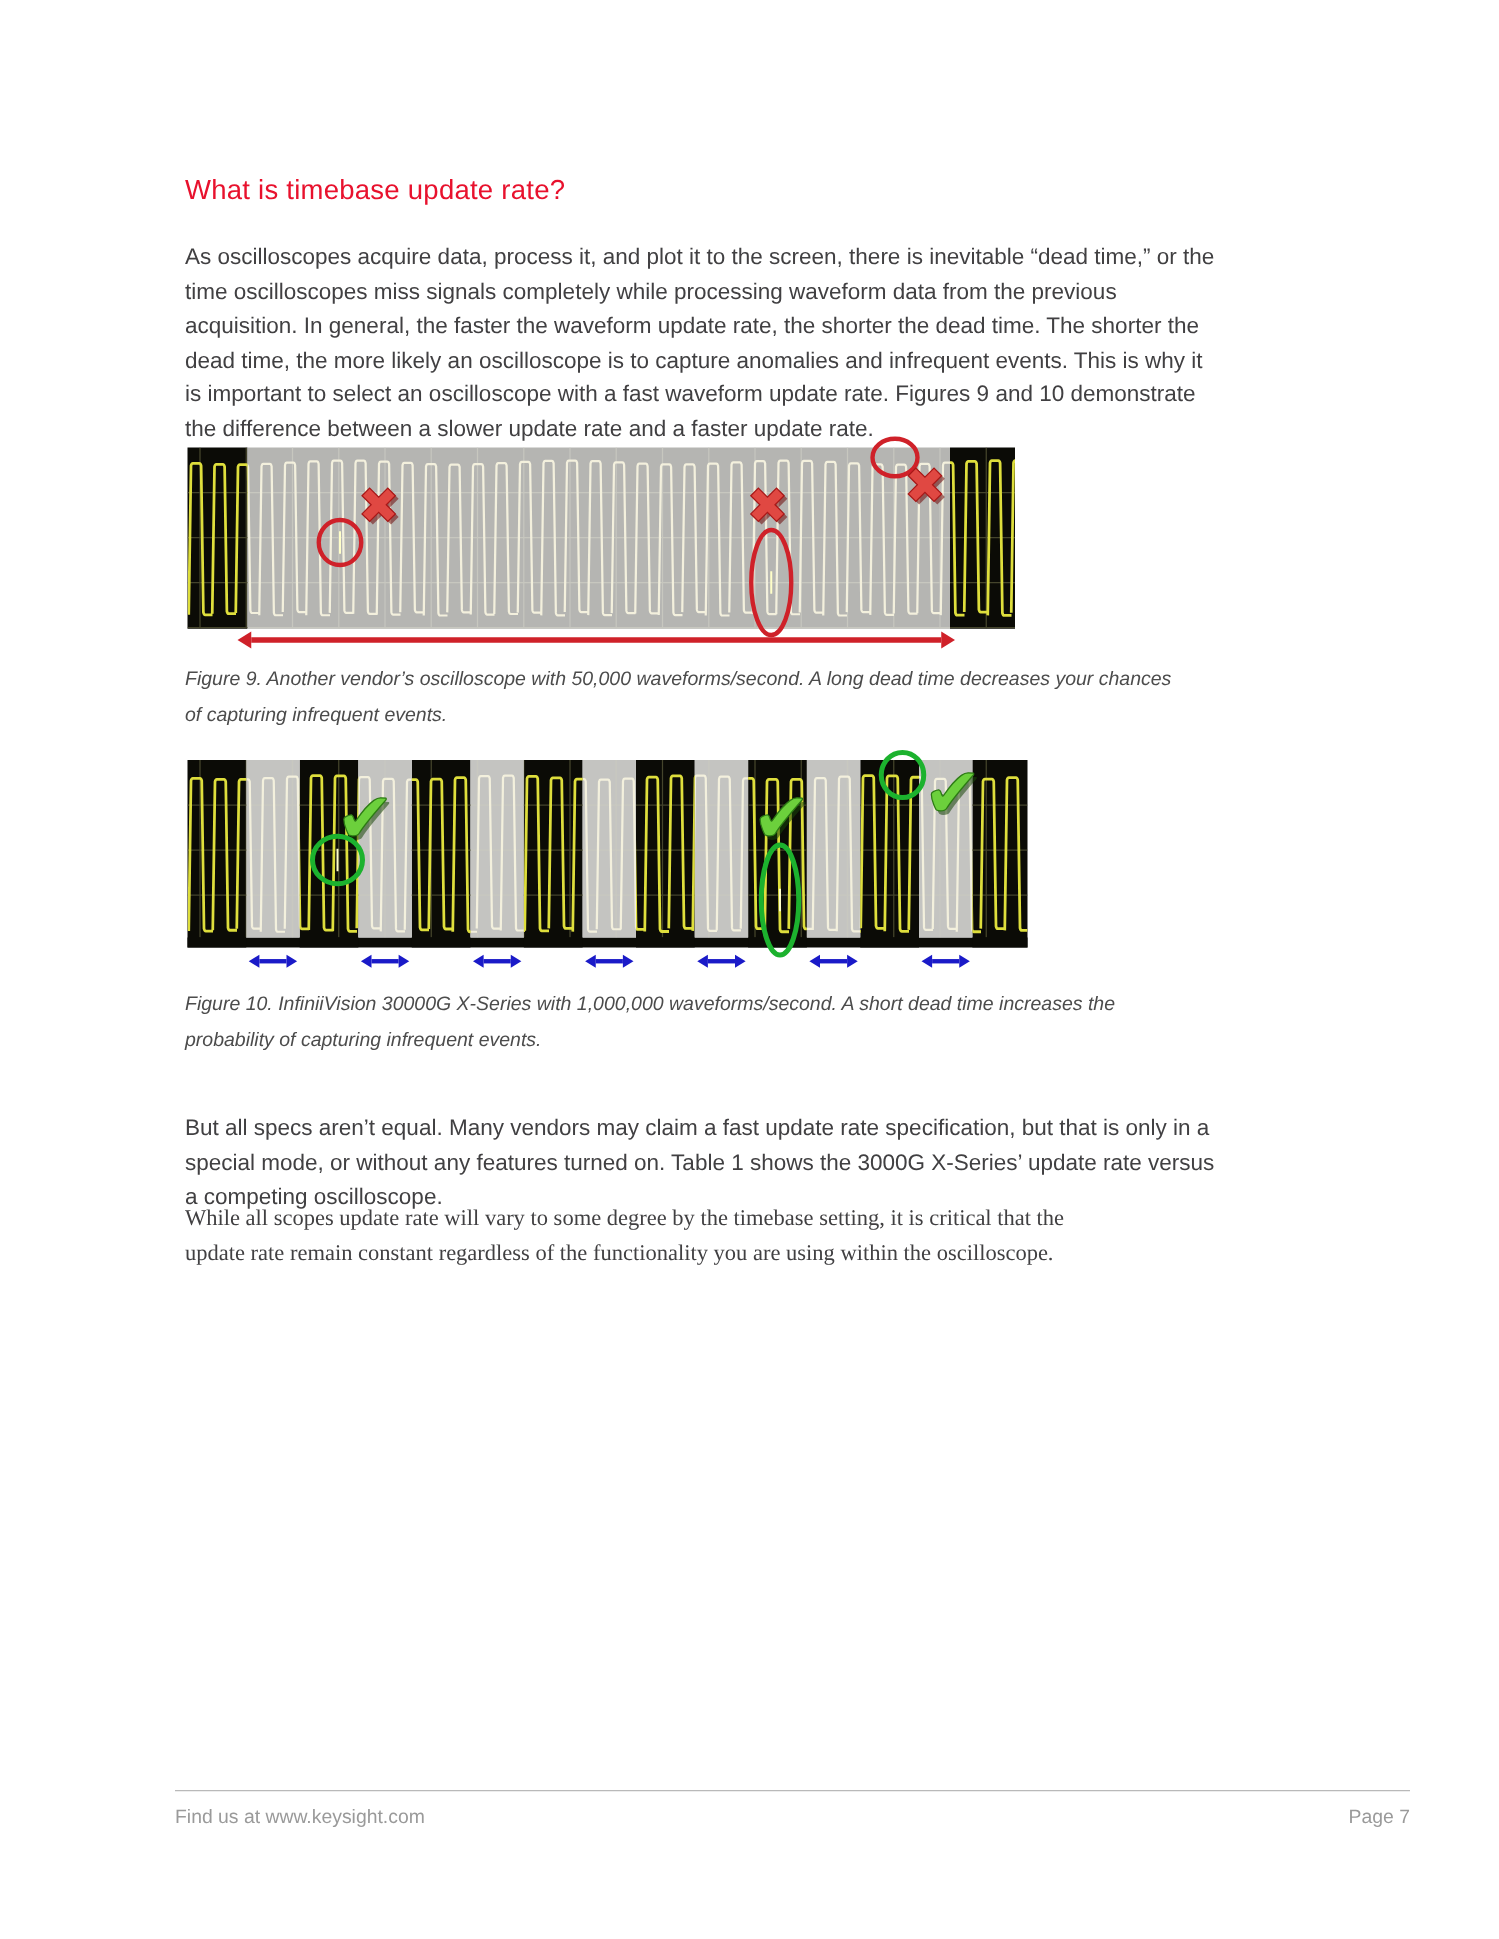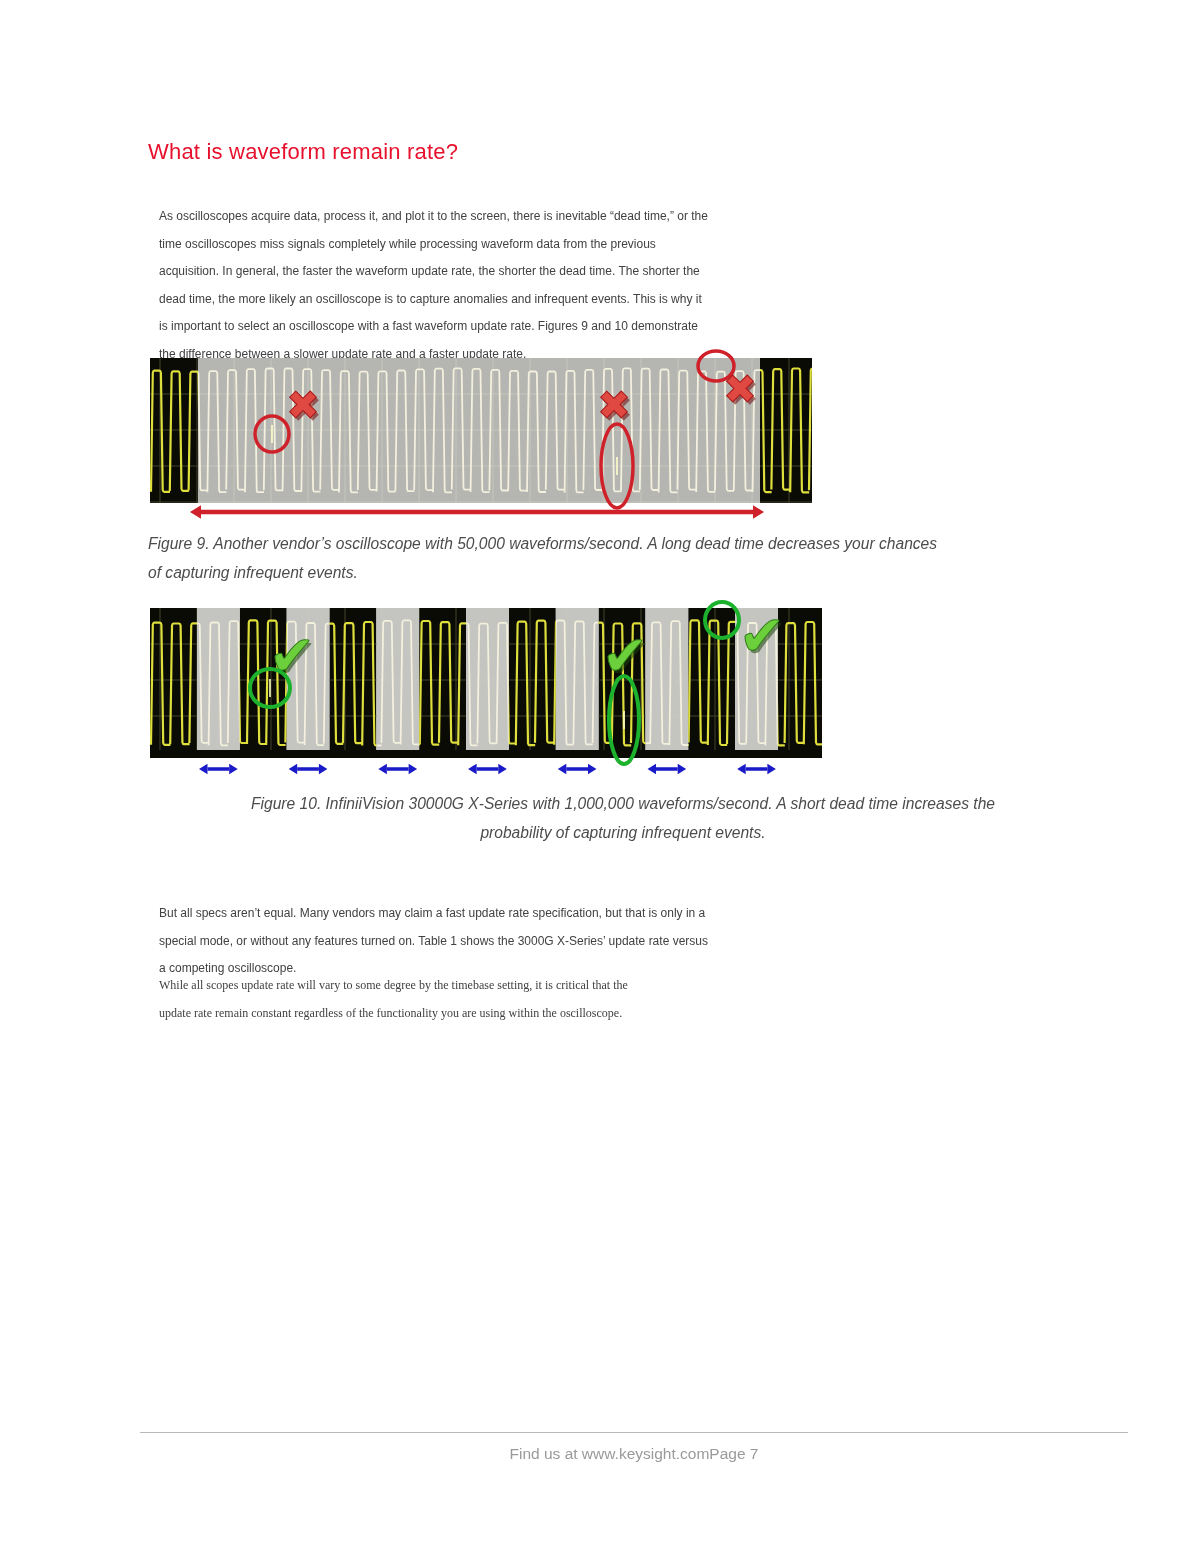--- a/index.html
+++ b/index.html
@@ -6,52 +6,52 @@
   body{
     width:1199px;height:1551px;position:relative;background:#ffffff;
     font-family:"Liberation Sans",sans-serif;
   }
   #heading{
     position:absolute;left:148px;top:139px;margin:0;
     font-size:22px;font-weight:400;color:var(--heading-red,#e8112d);
     letter-spacing:0.2px;
   }
   p.body{
-    position:absolute;margin:11px;white-space:pre-line;
-    font-size:12px;line-height:27.6px;color:var(--body-text,#414042);
+    position:absolute;margin:0;white-space:pre-line;
+    font-size:18px;line-height:27.6px;color:var(--body-text,#414042);
   }
   p.caption{
     position:absolute;margin:0;white-space:pre-line;
     font-size:15.6px;line-height:28.5px;color:var(--caption-text,#4c4c4c);font-style:italic;
   }
   #p-intro{left:148px;top:192px;width:930px;}
   #cap9{left:148px;top:530px;width:950px;}
-  #cap10{left:148px;top:790px;width:950px;text-align:center;}
+  #cap10{left:148px;top:790px;width:950px;}
   #p-specs{left:148px;top:889px;width:930px;}
   #p-timebase{left:148px;top:961px;width:930px;font-family:Liberation Serif, serif;}
   #fig9{position:absolute;left:150px;top:350px;margin:0;}
   #fig10{position:absolute;left:150px;top:600px;margin:0;}
   svg{overflow:visible;display:block;}
   #footer-rule{
     position:absolute;left:140px;top:1432px;width:988px;height:1px;
     background:var(--rule,#b9b9b9);
   }
   #footer{
     position:absolute;left:140px;top:1445px;width:988px;
-    display:flex;justify-content:center;
+    display:flex;justify-content:space-between;
     font-size:15.5px;color:var(--footer-text,#9a9a9a);
   }
   #footer span{white-space:nowrap;}
 </style>
 </head>
 <body>
 
 <div class="page">
 
-  <h1 id="heading">What is waveform remain rate?</h1>
+  <h1 id="heading">What is timebase update rate?</h1>
 
   <p id="p-intro" class="body">As oscilloscopes acquire data, process it, and plot it to the screen, there is inevitable “dead time,” or the
 time oscilloscopes miss signals completely while processing waveform data from the previous
 acquisition. In general, the faster the waveform update rate, the shorter the dead time. The shorter the
 dead time, the more likely an oscilloscope is to capture anomalies and infrequent events. This is why it
 is important to select an oscilloscope with a fast waveform update rate. Figures 9 and 10 demonstrate
 the difference between a slower update rate and a faster update rate.</p>
 
   <figure id="fig9">
     <svg id="fig9-svg" width="662" height="172" viewBox="0 0 662 172">

